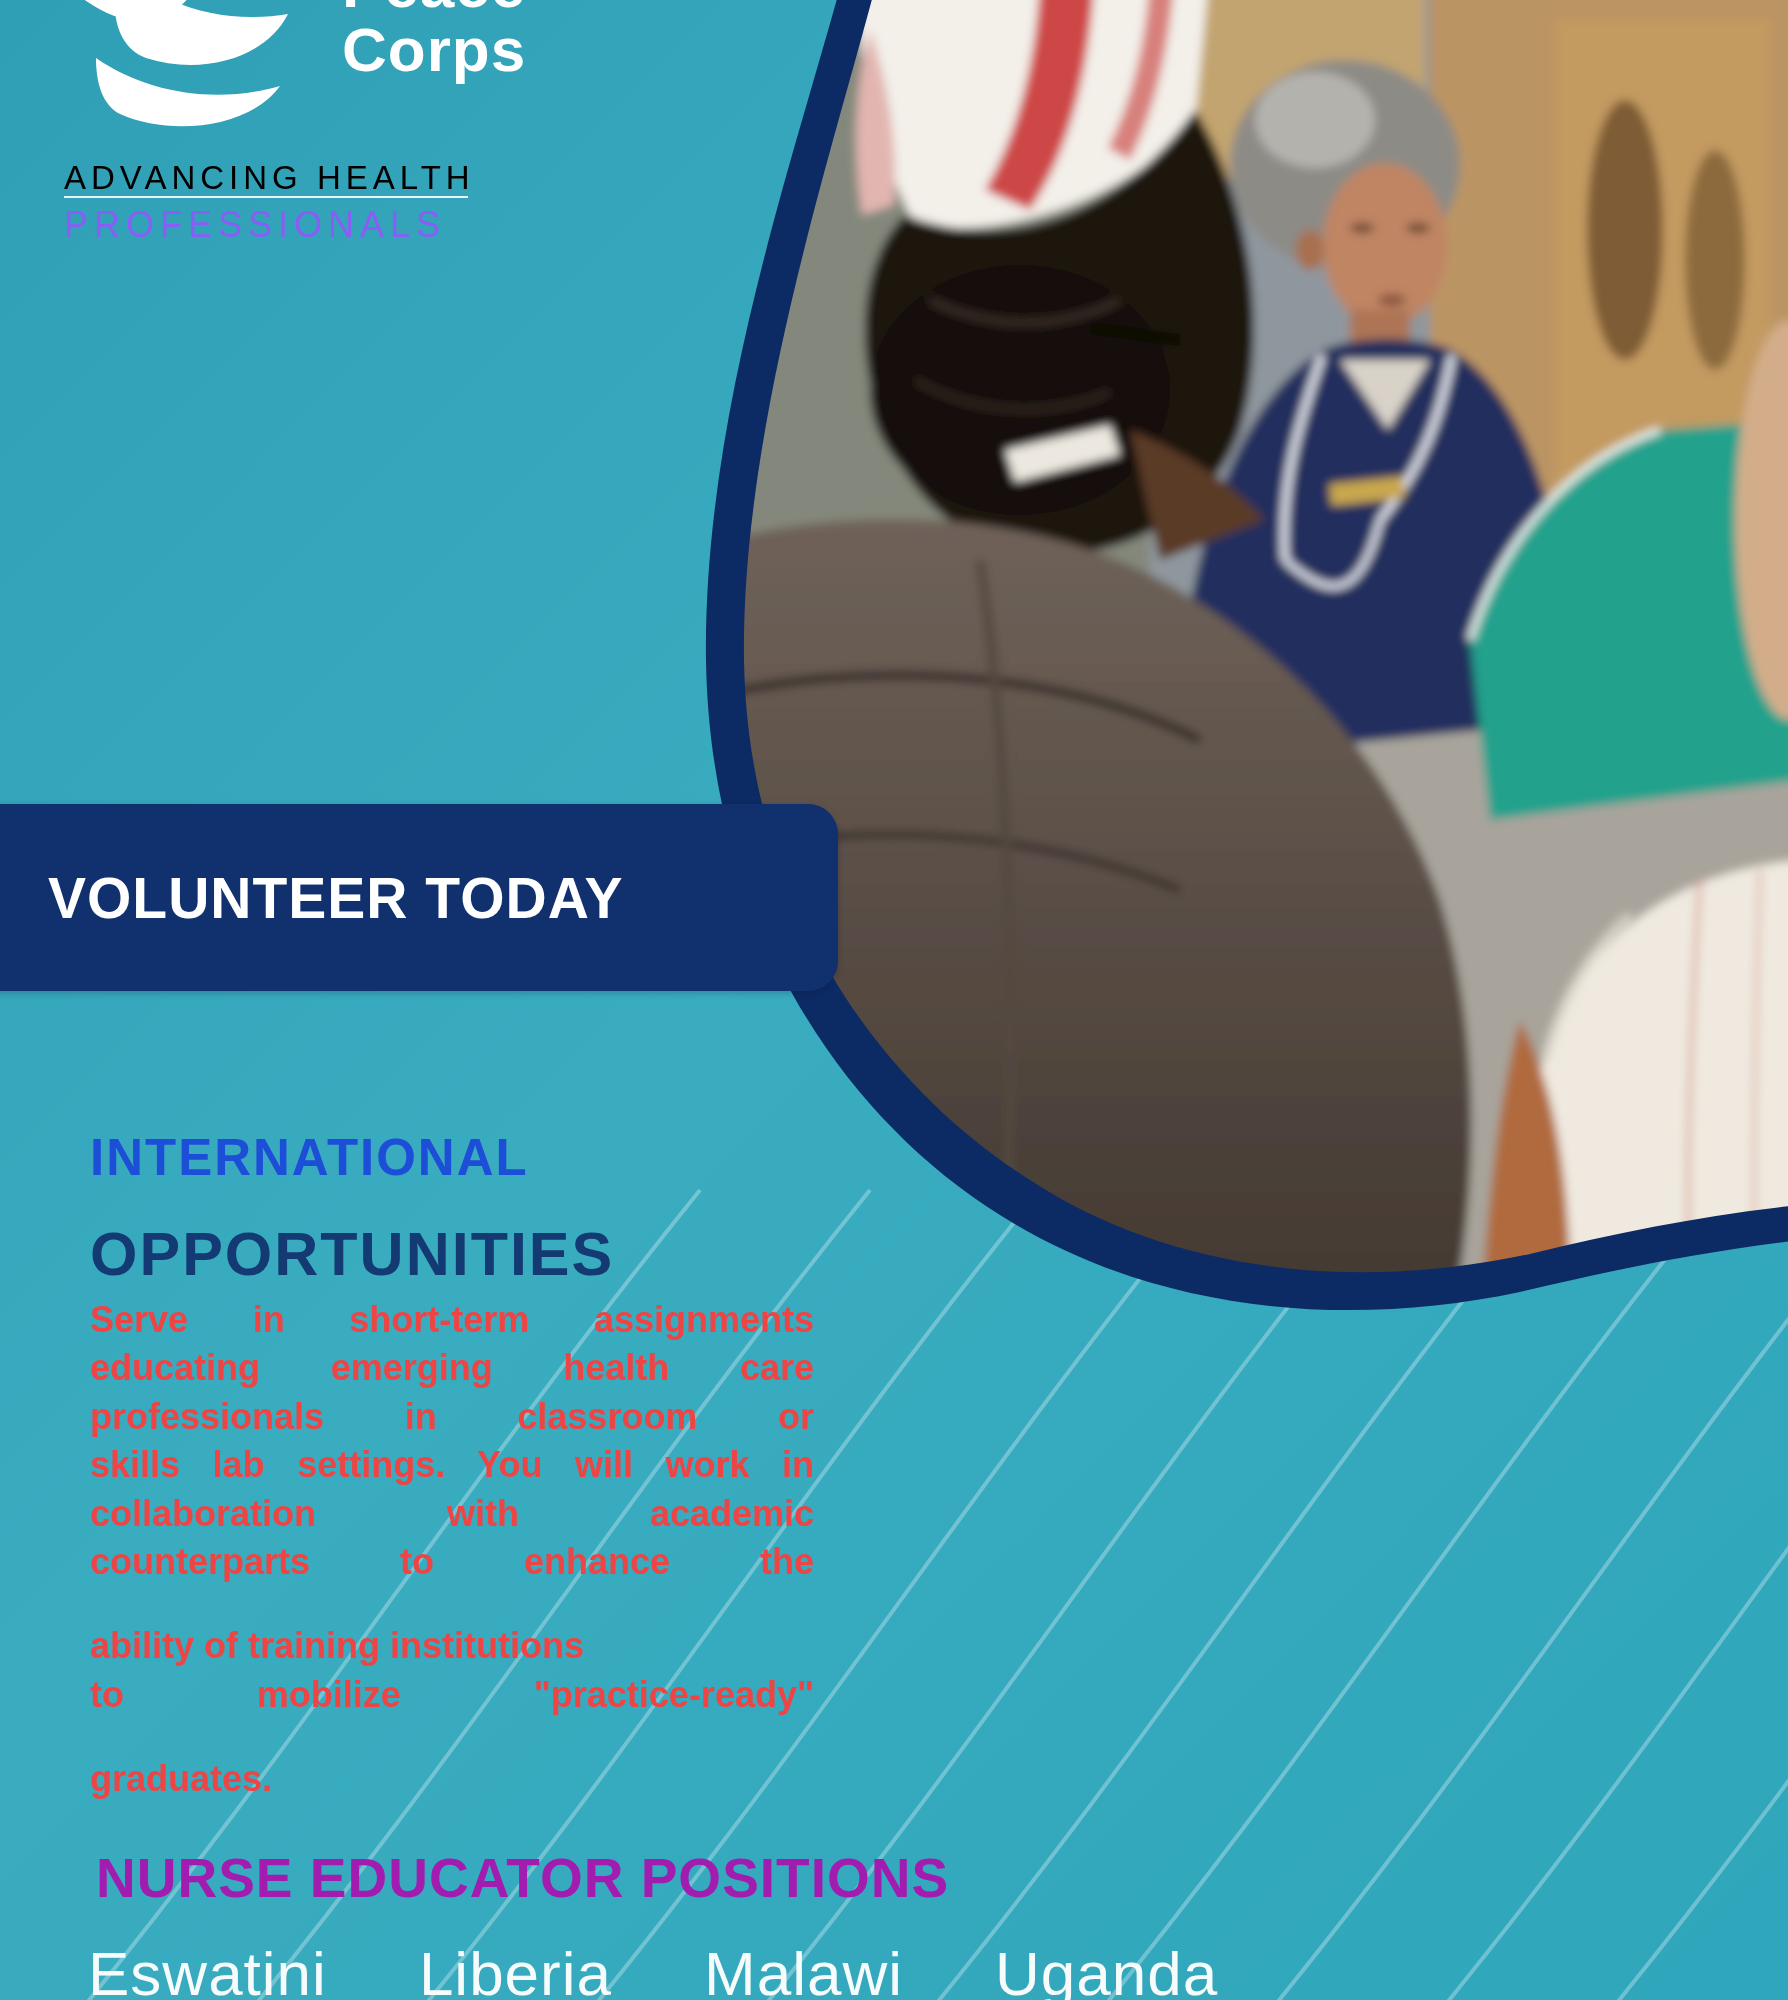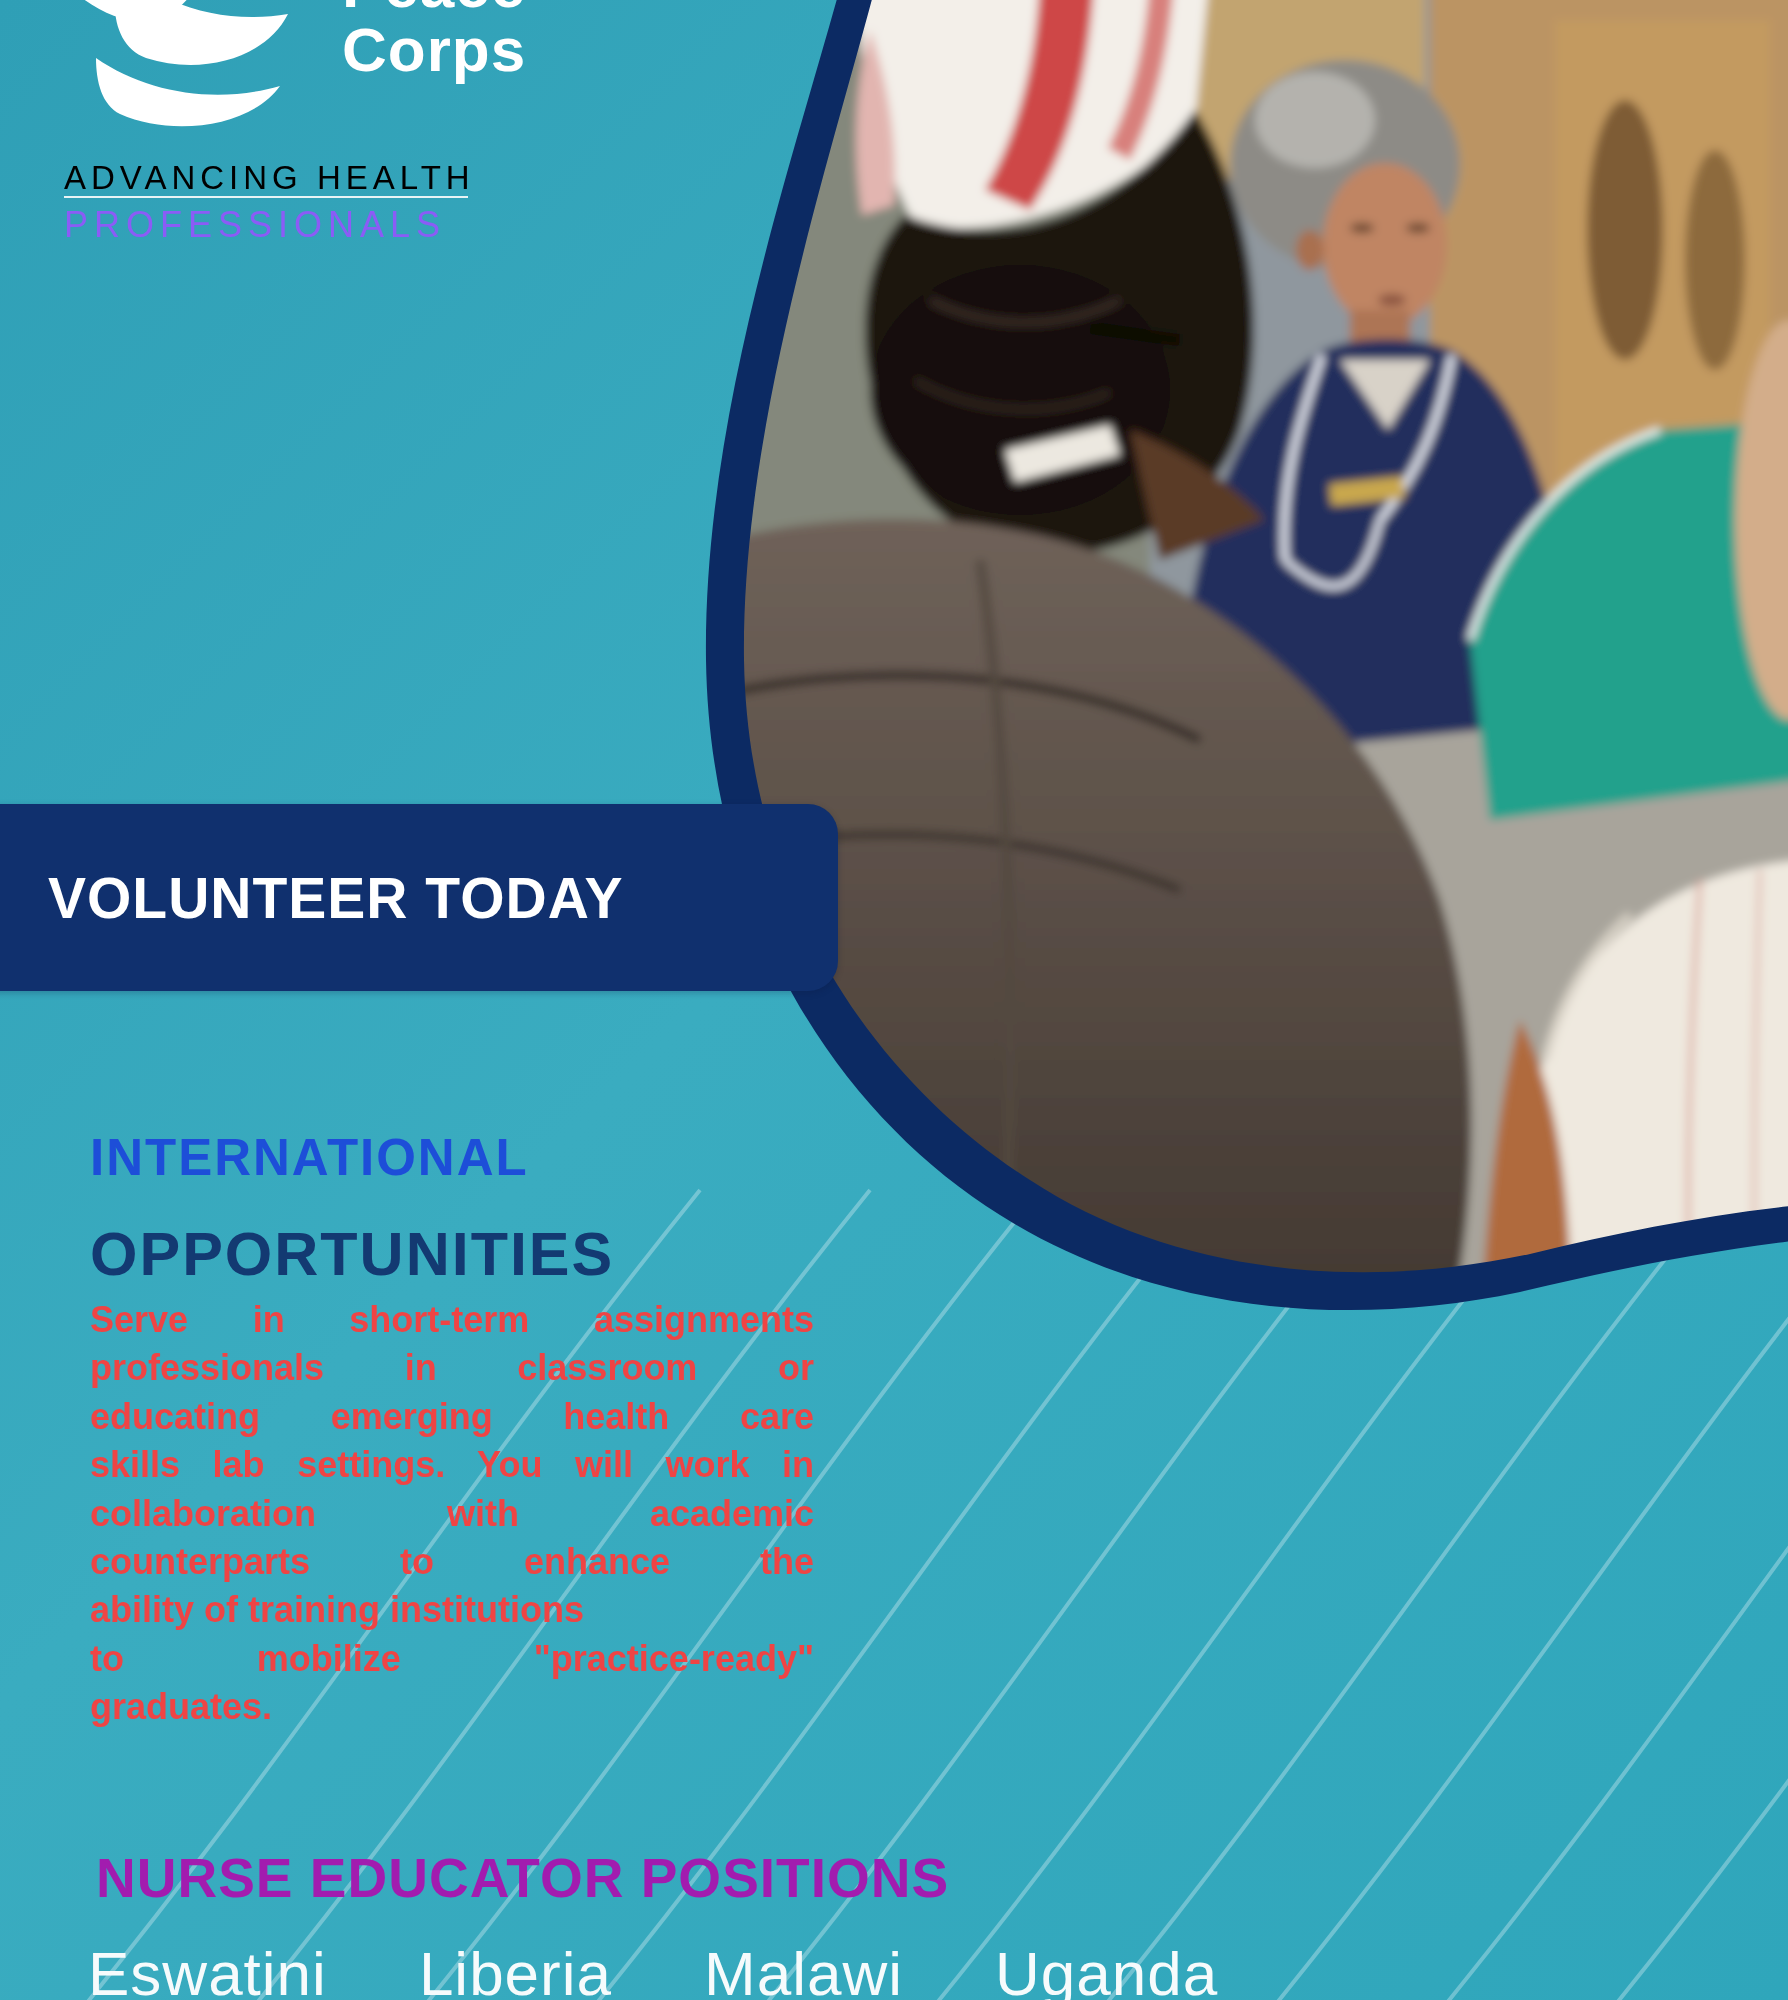--- a/index.html
+++ b/index.html
@@ -37,21 +37,21 @@
     white-space:nowrap;
   }
   
   .intl-h1{left:90px;top:1128px;color:#1d4ed8;font-weight:bold;font-size:51px;letter-spacing:2px;z-index:3;text-align:right;}
   .intl-h2{left:90px;top:1219px;color:#133a72;font-weight:bold;font-size:61px;letter-spacing:2px;z-index:3;}
   .intl-body{
     left:90px;top:1296px;width:724px;z-index:3;color:#ef4444;font-weight:bold;
     font-size:36px;line-height:48.4px;
   }
   .intl-body .pline{text-align:justify;text-align-last:justify;white-space:nowrap;}
-  .intl-body .pline.noj{text-align:left;text-align-last:left;}
+  .intl-body .pline.noj{text-align:left;text-align-last:left;margin-top:36px;}
   
   .pos-heading{left:96px;top:1846px;color:#a21caf;font-weight:bold;font-size:55px;letter-spacing:1px;z-index:3;white-space:nowrap;}
   .countries{left:88px;top:1938px;z-index:3;display:flex;gap:92px;color:#f6fbfc;font-size:62px;font-weight:400;letter-spacing:1px;}
   .country{white-space:nowrap;}
 </style>
 </head>
 <body>
 
 <svg class="abs" style="left:0;top:0;z-index:1;" width="1788" height="2000" viewBox="0 0 1788 2000">
   <g fill="none" stroke="rgba(225,244,248,0.35)" stroke-width="4">
@@ -181,22 +181,22 @@
 <div class="abs tagline2">PROFESSIONALS</div>
 
 <div class="abs banner">
   <span class="banner-label">VOLUNTEER TODAY</span>
 </div>
 
 <div class="abs intl-h1">INTERNATIONAL</div>
 <div class="abs intl-h2">OPPORTUNITIES</div>
 <div class="abs intl-body">
   <div class="pline">Serve in short-term assignments</div>
+  <div class="pline">educating emerging health care</div>
   <div class="pline">professionals in classroom or</div>
-  <div class="pline">educating emerging health care</div>
   <div class="pline">skills lab settings. You will work in</div>
   <div class="pline">collaboration with academic</div>
   <div class="pline">counterparts to enhance the</div>
   <div class="pline noj">ability of training institutions</div>
   <div class="pline">to mobilize "practice-ready"</div>
   <div class="pline noj">graduates.</div>
 </div>
 
 <div class="abs pos-heading">NURSE EDUCATOR POSITIONS</div>
 <div class="abs countries">

